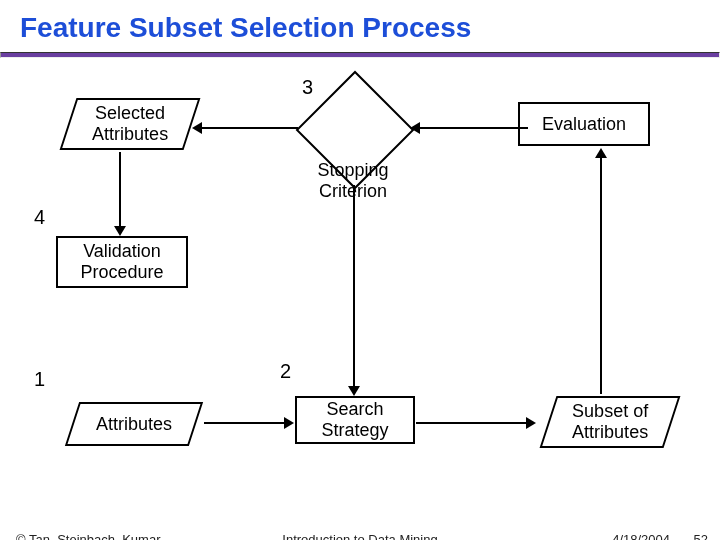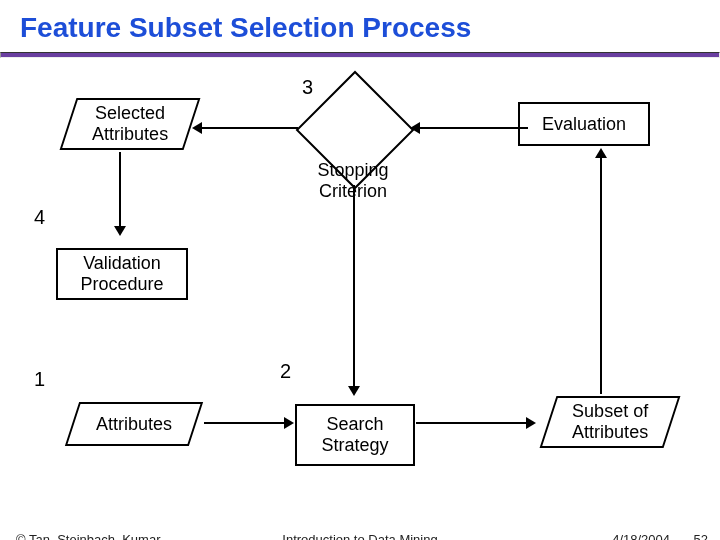--- a/index.html
+++ b/index.html
@@ -134,33 +134,33 @@
   <div class="diamond" style="left:313px; top:30px; width:80px; height:80px;"></div>
   <div class="diamond-label" style="left:313px; top:54px; width:80px;margin-top:48px;">Stopping<br>Criterion</div>
   <div class="step-num" style="left:302px; top:18px;">3</div>
 
   <div class="box" style="left:518px; top:44px; width:132px; height:44px;">
     <span>Evaluation</span>
   </div>
 
   <div class="step-num" style="left:34px; top:148px;">4</div>
 
-  <div class="box" style="left:56px; top:190px; width:132px; height:52px;">
+  <div class="box" style="left:56px; top:178px; width:132px; height:52px;">
     <span>Validation<br>Procedure</span>
   </div>
 
   <div class="step-num" style="left:34px; top:310px;">1</div>
 
   <div class="box parallelogram" style="left:72px; top:344px; width:124px; height:44px;">
     <span>Attributes</span>
   </div>
 
   <div class="step-num" style="left:280px; top:302px;">2</div>
 
-  <div class="box" style="left:295px; top:346px; width:120px; height:62px;">
+  <div class="box" style="left:295px; top:338px; width:120px; height:48px;">
     <span>Search<br>Strategy</span>
   </div>
 
   <div class="box parallelogram" style="left:548px; top:338px; width:124px; height:52px;">
     <span>Subset of<br>Attributes</span>
   </div>
 
   <div class="line" style="left:202px; top:69px; width:96px; height:2px;"></div>
   <div class="arrow-left" style="left:192px; top:64px;"></div>
 

